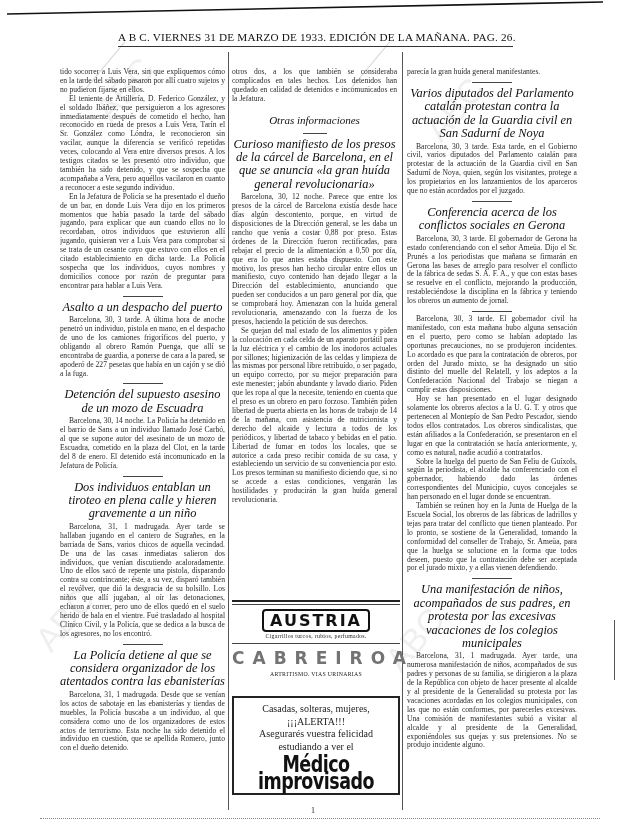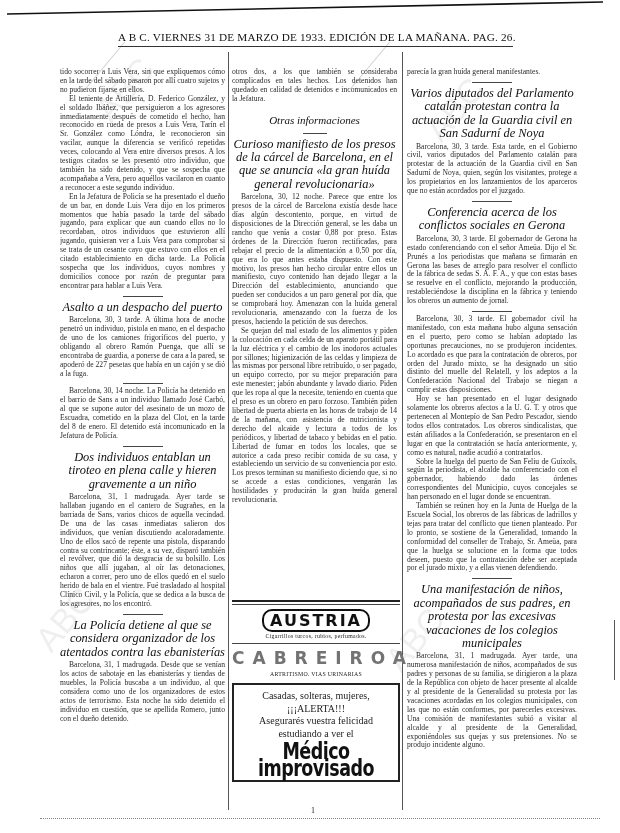--- a/index.html
+++ b/index.html
@@ -14,24 +14,24 @@
   .col3 { left:407px; width:170px; height:725px; }
   .vrule { position:absolute; border-left:1px solid #555; }
   .h2 { font-family:"Liberation Serif", serif; font-weight:normal; font-size:12.4px; line-height:13.4px; text-align:center; color:#111; margin:4px 0 2px 0;font-style:italic; }
   .h2.big { font-size:11px; line-height:16px; }
   .p { text-indent:9px; margin:0; }
   .shortrule { width:40px; margin:5px auto 3px auto; border-top:1px solid #444; }
   .ad-area { position:absolute; left:232px; top:598px; width:168px; }
   .ad-rule { border-top:2px solid #222; margin:2px 0; }
   .ad-rule.thin { border-top:1px solid #444; }
   .austria { text-align:center; font-family:"DejaVu Sans", sans-serif; font-weight:bold; font-size:16px; letter-spacing:2px; margin-top:6px; color:#111; }
-  .austria span { border:2px solid #111; border-radius:10px; padding:0 6px; }
+  .austria span { border:2px solid #111; border-radius:4px; padding:0 6px; }
   .ad-small { text-align:center; font-size:5.8px; font-family:"Liberation Serif", serif; margin:3px 0 4px; letter-spacing:0.3px; }
   .cabreiroa { text-align:center; font-family:"DejaVu Sans", sans-serif; font-weight:bold; font-size:17px; letter-spacing:8px; color:#737373; margin-top:4px; }
-  .ad-box { border:2px solid #222; margin-top:6px; padding:5px 4px 4px; text-align:center; font-family:"Liberation Serif", serif; font-size:10px; line-height:12.5px; color:#222; }
+  .ad-box { border:2px solid #222; margin-top:19px; padding:5px 4px 4px; text-align:center; font-family:"Liberation Serif", serif; font-size:10px; line-height:12.5px; color:#222; }
   .medico { font-family:"DejaVu Sans", sans-serif; font-weight:bold; font-size:17.5px; letter-spacing:-0.5px; transform:scaleY(1.35); margin:7px 0 4px; color:#111; }
   .wm { position:absolute; font-family:"Liberation Sans", sans-serif; font-size:34px; color:rgba(120,120,120,0.12); transform:rotate(-50deg); pointer-events:none; }
   .wmline { position:absolute; border-left:1px solid rgba(120,120,120,0.35); height:60px; transform:rotate(40deg); }
   .footer-noise { position:absolute; left:40px; top:818px; width:560px; border-top:1px dotted #888; }
   .page-mark { position:absolute; left:311px; top:806px; font-size:8px; font-family:"Liberation Serif", serif; }
 </style>
 </head>
 <body>
 
 <div class="topline">
@@ -54,20 +54,21 @@
 <div class="vrule" style="left:402px;top:52px;height:758px;"></div>
 
 <div class="col col1">
   <p class="p" style="text-indent:0">tido socorrer a Luis Vera, sin que expliquemos cómo en la tarde del sábado pasaron por allí cuatro sujetos y no pudieron fijarse en ellos.</p>
   <p class="p">El teniente de Artillería, D. Federico González, y el soldado Ibáñez, que persiguieron a los agresores inmediatamente después de cometido el hecho, han reconocido en rueda de presos a Luis Vera, Tarín el Sr. González como Lóndra, le reconocieron sin vacilar, aunque la diferencia se verificó repetidas veces, colocando al Vera entre diversos presos. A los testigos citados se les presentó otro individuo, que también ha sido detenido, y que se sospecha que acompañaba a Vera, pero aquéllos vacilaron en cuanto a reconocer a este segundo individuo.</p>
   <p class="p">En la Jefatura de Policía se ha presentado el dueño de un bar, en donde Luis Vera dijo en los primeros momentos que había pasado la tarde del sábado jugando, para explicar que aun cuando ellos no lo recordaban, otros individuos que estuvieron allí jugando, quisieran ver a Luis Vera para comprobar si se trata de un cesante cayo que estuvo con ellos en el citado establecimiento en dicha tarde. La Policía sospecha que los individuos, cuyos nombres y domicilios conoce por razón de preguntar para encontrar para hablar a Luis Vera.</p>
   <div class="shortrule"></div>
   <div class="h2">Asalto a un despacho del puerto</div>
   <p class="p">Barcelona, 30, 3 tarde. A última hora de anoche penetró un individuo, pistola en mano, en el despacho de uno de los camiones frigoríficos del puerto, y obligando al obrero Ramón Puenga, que allí se encontraba de guardia, a ponerse de cara a la pared, se apoderó de 227 pesetas que había en un cajón y se dió a la fuga.</p>
   <div class="shortrule"></div>
+  <div class="h2">Detención del supuesto asesino de un mozo de Escuadra</div>
   <p class="p">Barcelona, 30, 14 noche. La Policía ha detenido en el barrio de Sans a un individuo llamado José Carbó, al que se supone autor del asesinato de un mozo de Escuadra, cometido en la plaza del Clot, en la tarde del 8 de enero. El detenido está incomunicado en la Jefatura de Policía.</p>
   <div class="shortrule"></div>
   <div class="h2">Dos individuos entablan un tiroteo en plena calle y hieren gravemente a un niño</div>
   <p class="p">Barcelona, 31, 1 madrugada. Ayer tarde se hallaban jugando en el cantero de Sugrañes, en la barriada de Sans, varios chicos de aquella vecindad. De una de las casas inmediatas salieron dos individuos, que venían discutiendo acaloradamente. Uno de ellos sacó de repente una pistola, disparando contra su contrincante; éste, a su vez, disparó también el revólver, que dió la desgracia de su bolsillo. Los niños que allí jugaban, al oír las detonaciones, echaron a correr, pero uno de ellos quedó en el suelo herido de bala en el vientre. Fué trasladado al hospital Clínico Civil, y la Policía, que se dedica a la busca de los agresores, no los encontró.</p>
   <div class="shortrule"></div>
   <div class="h2">La Policía detiene al que se considera organizador de los atentados contra las ebanisterías</div>
   <p class="p">Barcelona, 31, 1 madrugada. Desde que se venían los actos de sabotaje en las ebanisterías y tiendas de muebles, la Policía buscaba a un individuo, al que considera como uno de los organizadores de estos actos de terrorismo. Esta noche ha sido detenido el individuo en cuestión, que se apellida Romero, junto con el dueño detenido.</p>
 </div>
 
 <div class="col col2">

